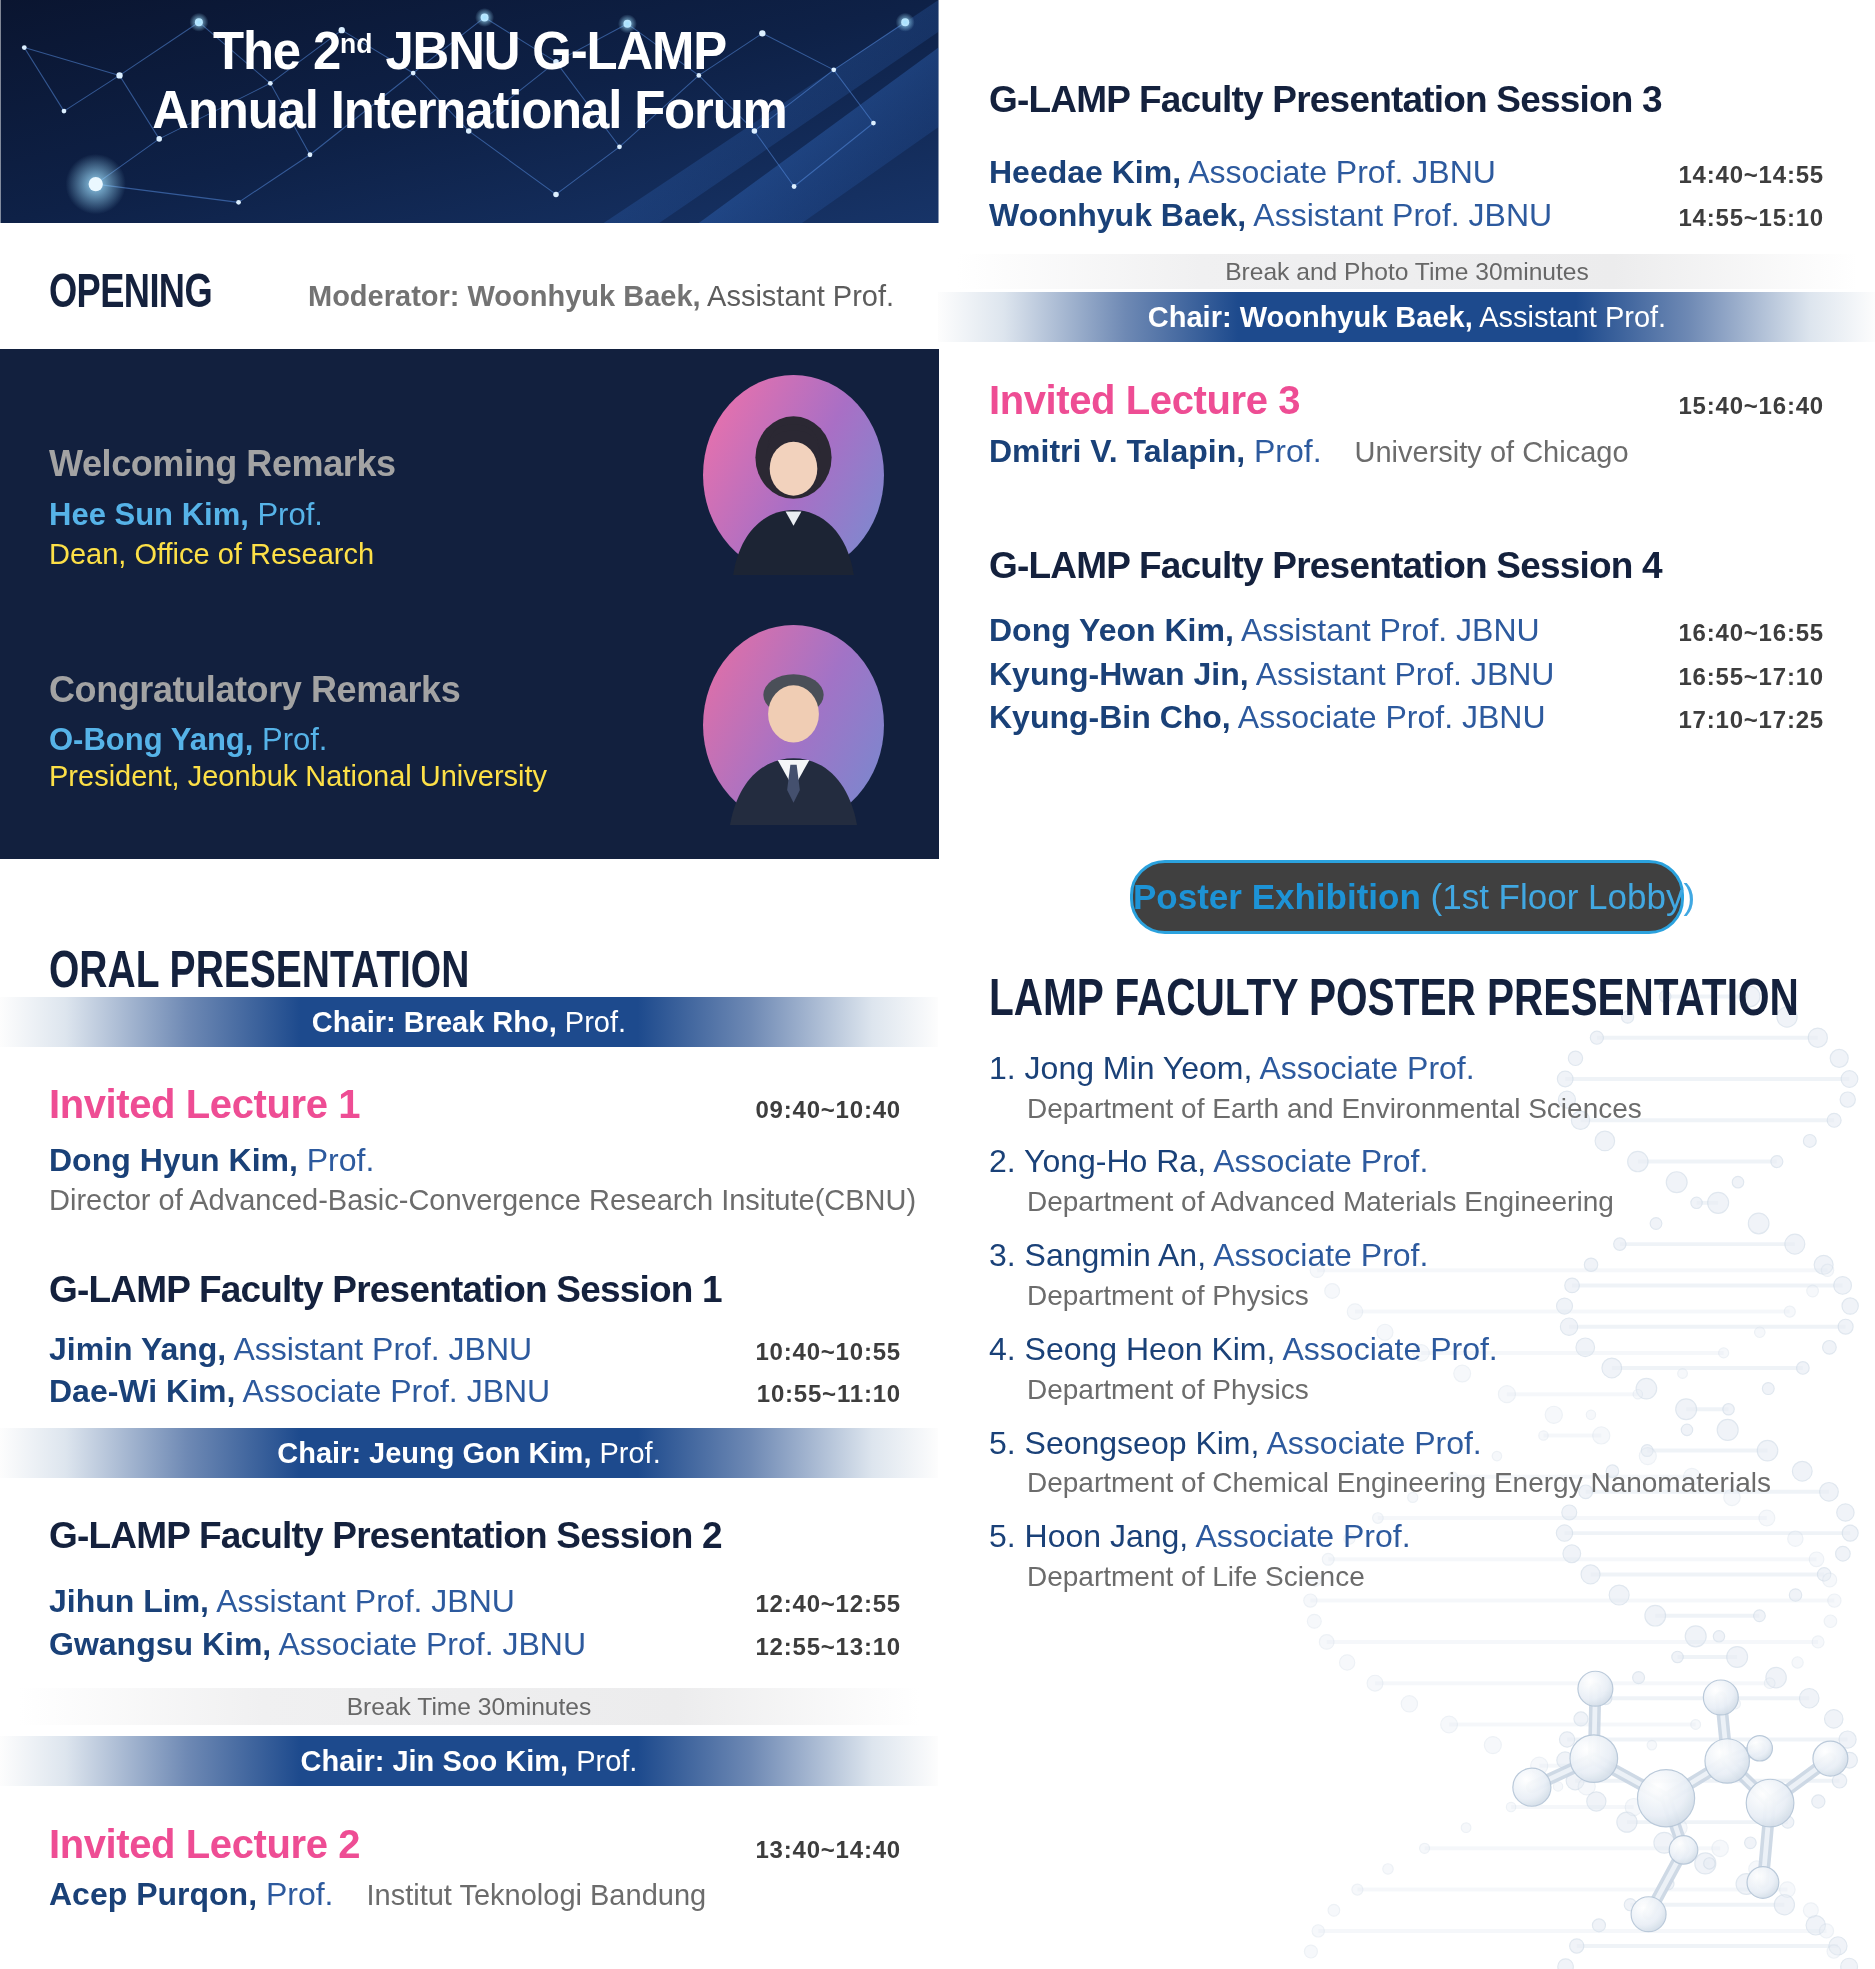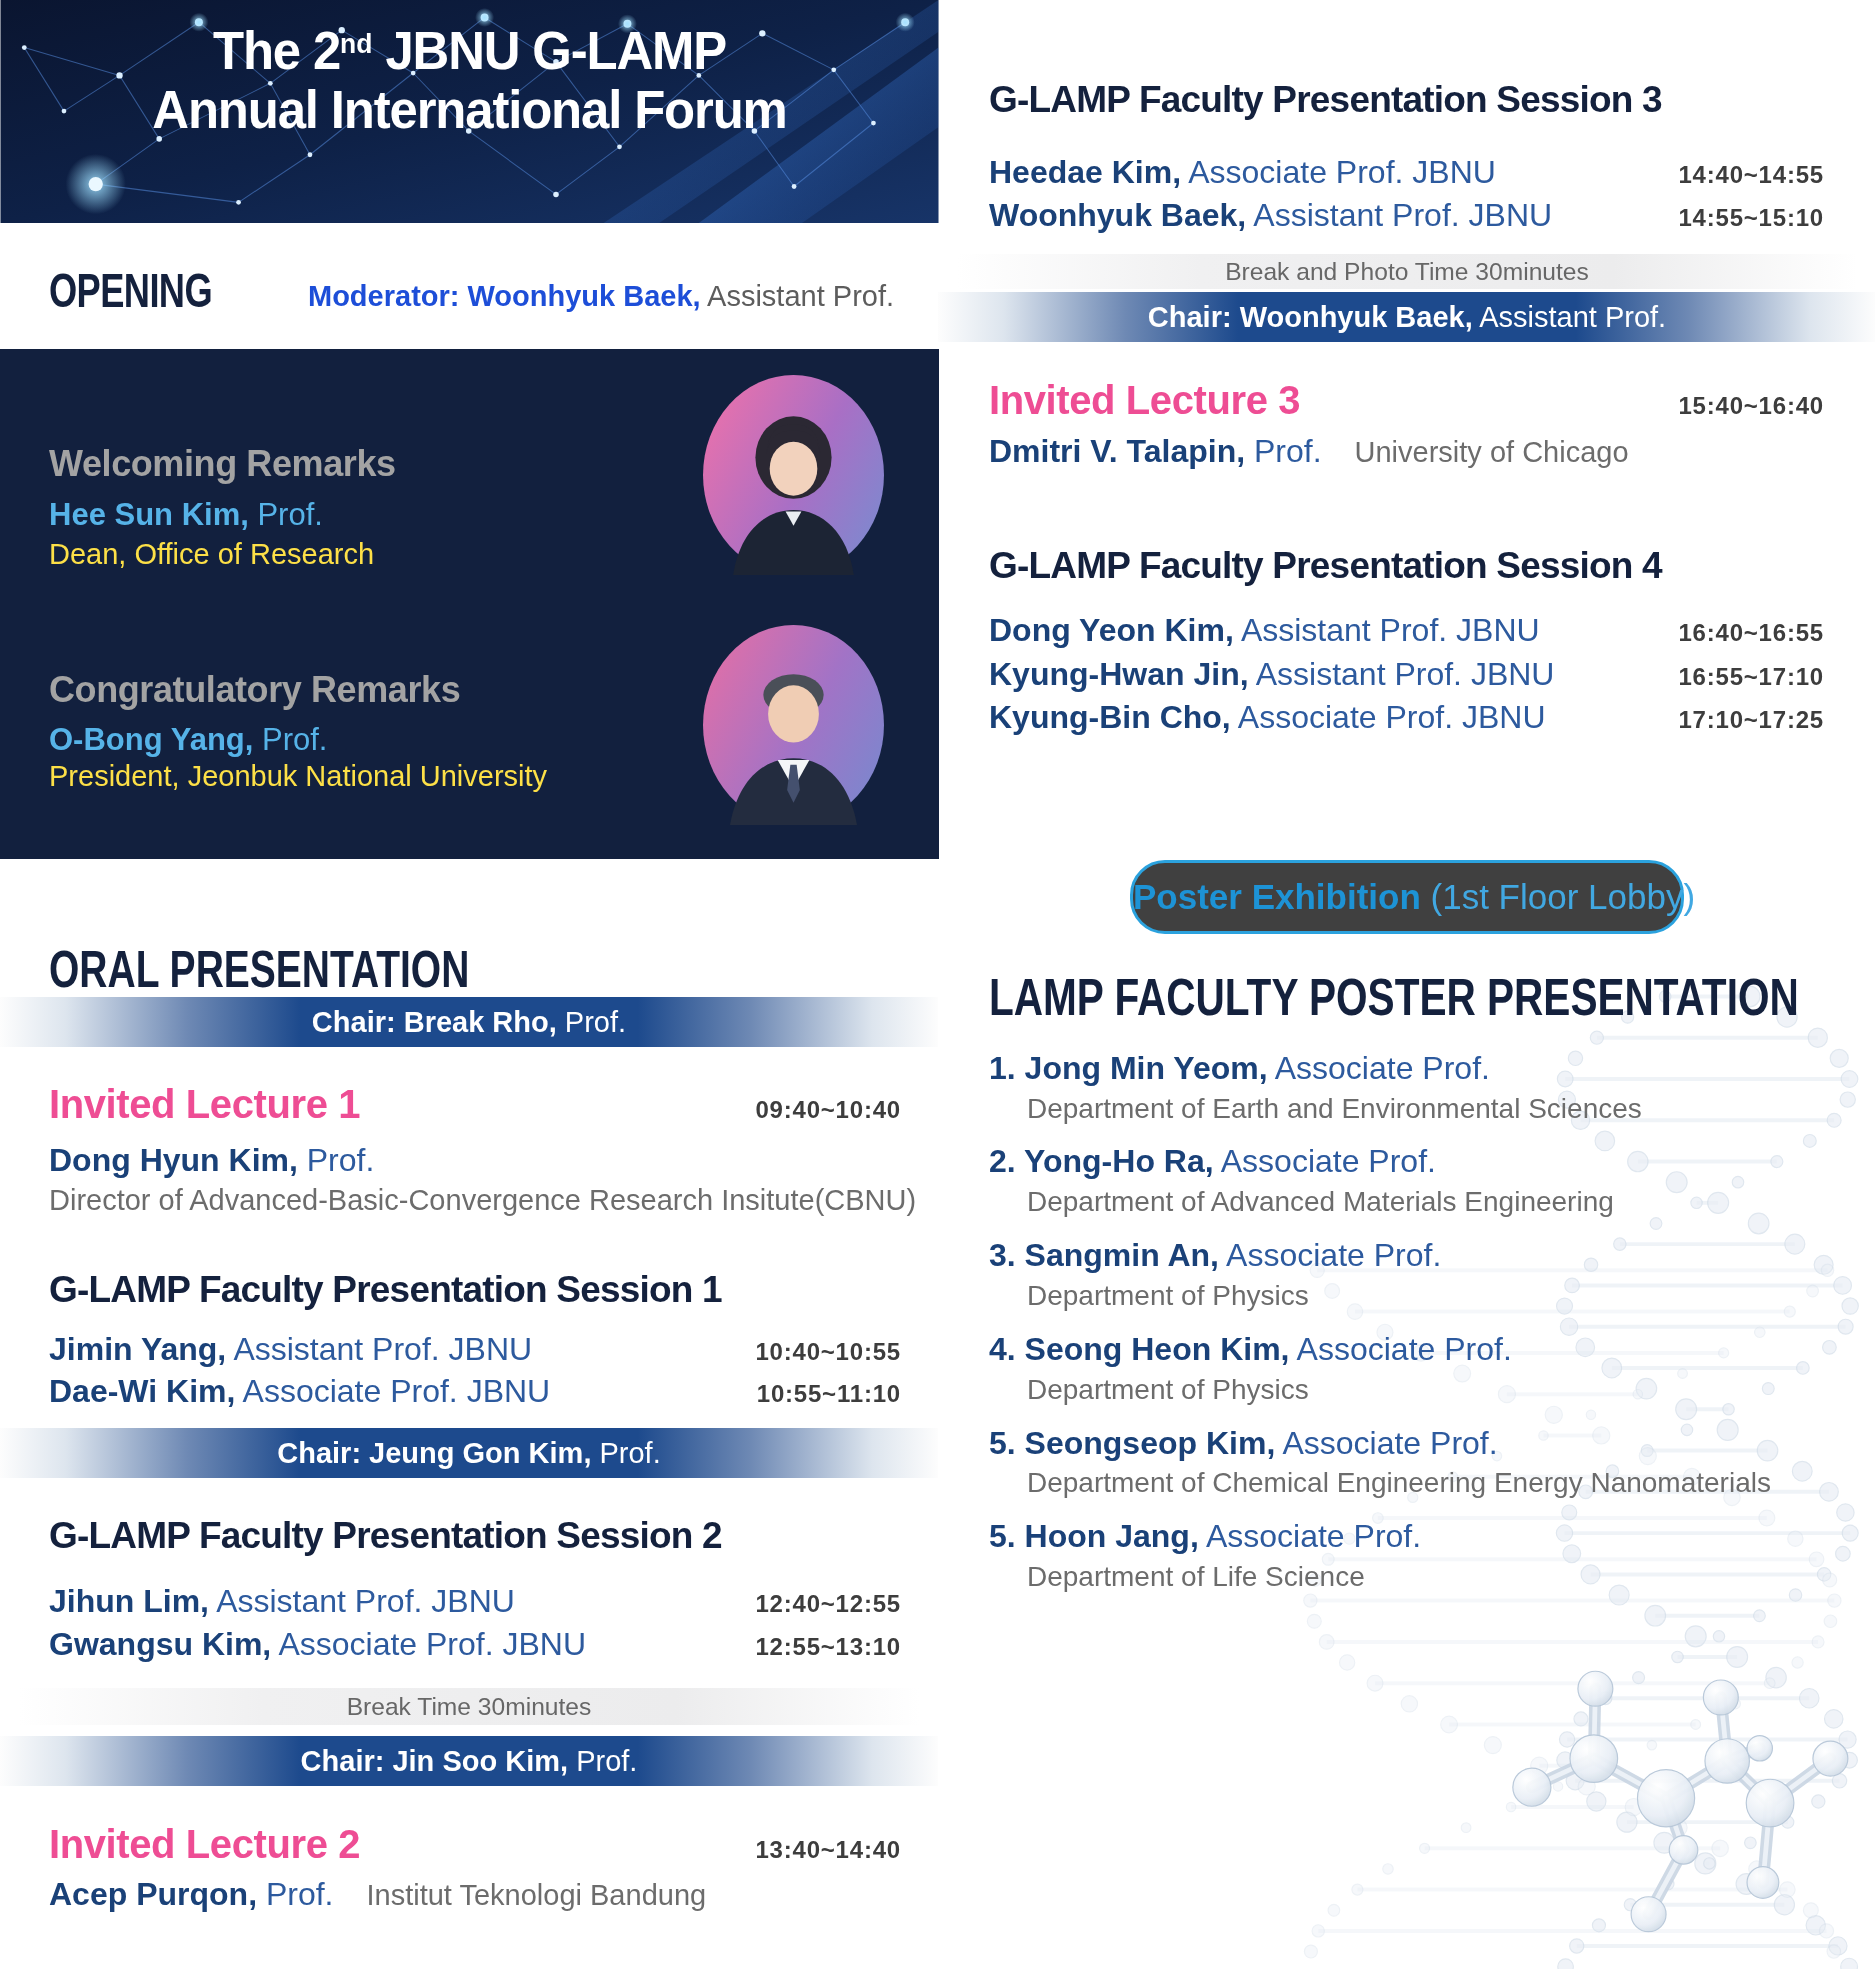--- a/index.html
+++ b/index.html
@@ -15,21 +15,21 @@
   .header{position:absolute;left:0;top:0;width:939px;height:223px;overflow:hidden;}
   .hdr-svg{position:absolute;left:0;top:0;}
   .htitle{position:absolute;left:0;top:20.6px;width:100%;text-align:center;color:#fff;
           font-weight:800;font-size:53px;line-height:1.13;letter-spacing:-1.2px;
           transform:scaleX(0.96);transform-origin:center;}
   .htitle sup{font-size:0.52em;vertical-align:16px;letter-spacing:0;}
   
   .opening-h{position:absolute;left:49px;top:262px;font-size:49px;font-weight:900;
              color:var(--navy-dark);transform:scaleX(0.74);transform-origin:left;letter-spacing:-0.8px;}
   .moderator{position:absolute;left:308px;top:280px;font-size:29px;color:#5d5d5d;}
-  .moderator b{color:#1d4ed8;font-weight:700;}
+  .moderator b{color:#737373;font-weight:700;}
   
   .darkbox{position:absolute;left:0;top:349px;width:939px;height:510px;background:var(--box-navy);}
   .dbx-title{position:absolute;left:49px;font-size:36px;font-weight:800;color:#a3a3a3;letter-spacing:-0.4px;}
   .dbx-name{position:absolute;left:49px;font-size:31px;color:var(--sky-name);}
   .dbx-name b{font-weight:800;}
   .dbx-affil{position:absolute;left:49px;font-size:29px;color:#fde047;}
   .photo{position:absolute;left:703px;width:181px;height:200px;}
   
   .big-h{position:absolute;left:49px;font-size:52px;font-weight:900;color:var(--navy-dark);
          transform:scaleX(0.75);transform-origin:left;letter-spacing:0px;white-space:nowrap;}
@@ -55,21 +55,21 @@
   #rightcol .sess-h{left:51px;}
   
   .pill{position:absolute;left:192px;width:554px;height:74px;border:3.2px solid var(--pill-border);
         border-radius:35px;display:flex;align-items:center;font-size:35px;
         background:#404040;box-sizing:border-box;white-space:pre;}
   .pill b{color:var(--pill-blue);font-weight:800;}
   .pill span{color:#41a8e2;font-weight:500;}
   .poster-h{position:absolute;left:51px;font-size:52px;font-weight:900;color:var(--navy-dark);
             transform:scaleX(0.78);transform-origin:left;white-space:nowrap;}
   .pitem-name{position:absolute;left:51px;font-size:32px;color:var(--blue-role);white-space:pre;}
-  .pitem-name b{color:var(--navy-name);font-weight:700;text-align:right;}
+  .pitem-name b{color:var(--navy-name);font-weight:400;text-align:right;}
   .pitem-dept{position:absolute;left:89px;font-size:28px;color:var(--gray-text);white-space:pre;}
 </style>
 </head>
 <body>
 
 <div class="canvas">
 
   <svg id="bg-decor" width="1876" height="1969" viewBox="0 0 2362 2480">
     <defs>
       <radialGradient id="sphereGrad" cx="0.35" cy="0.3" r="0.85">

